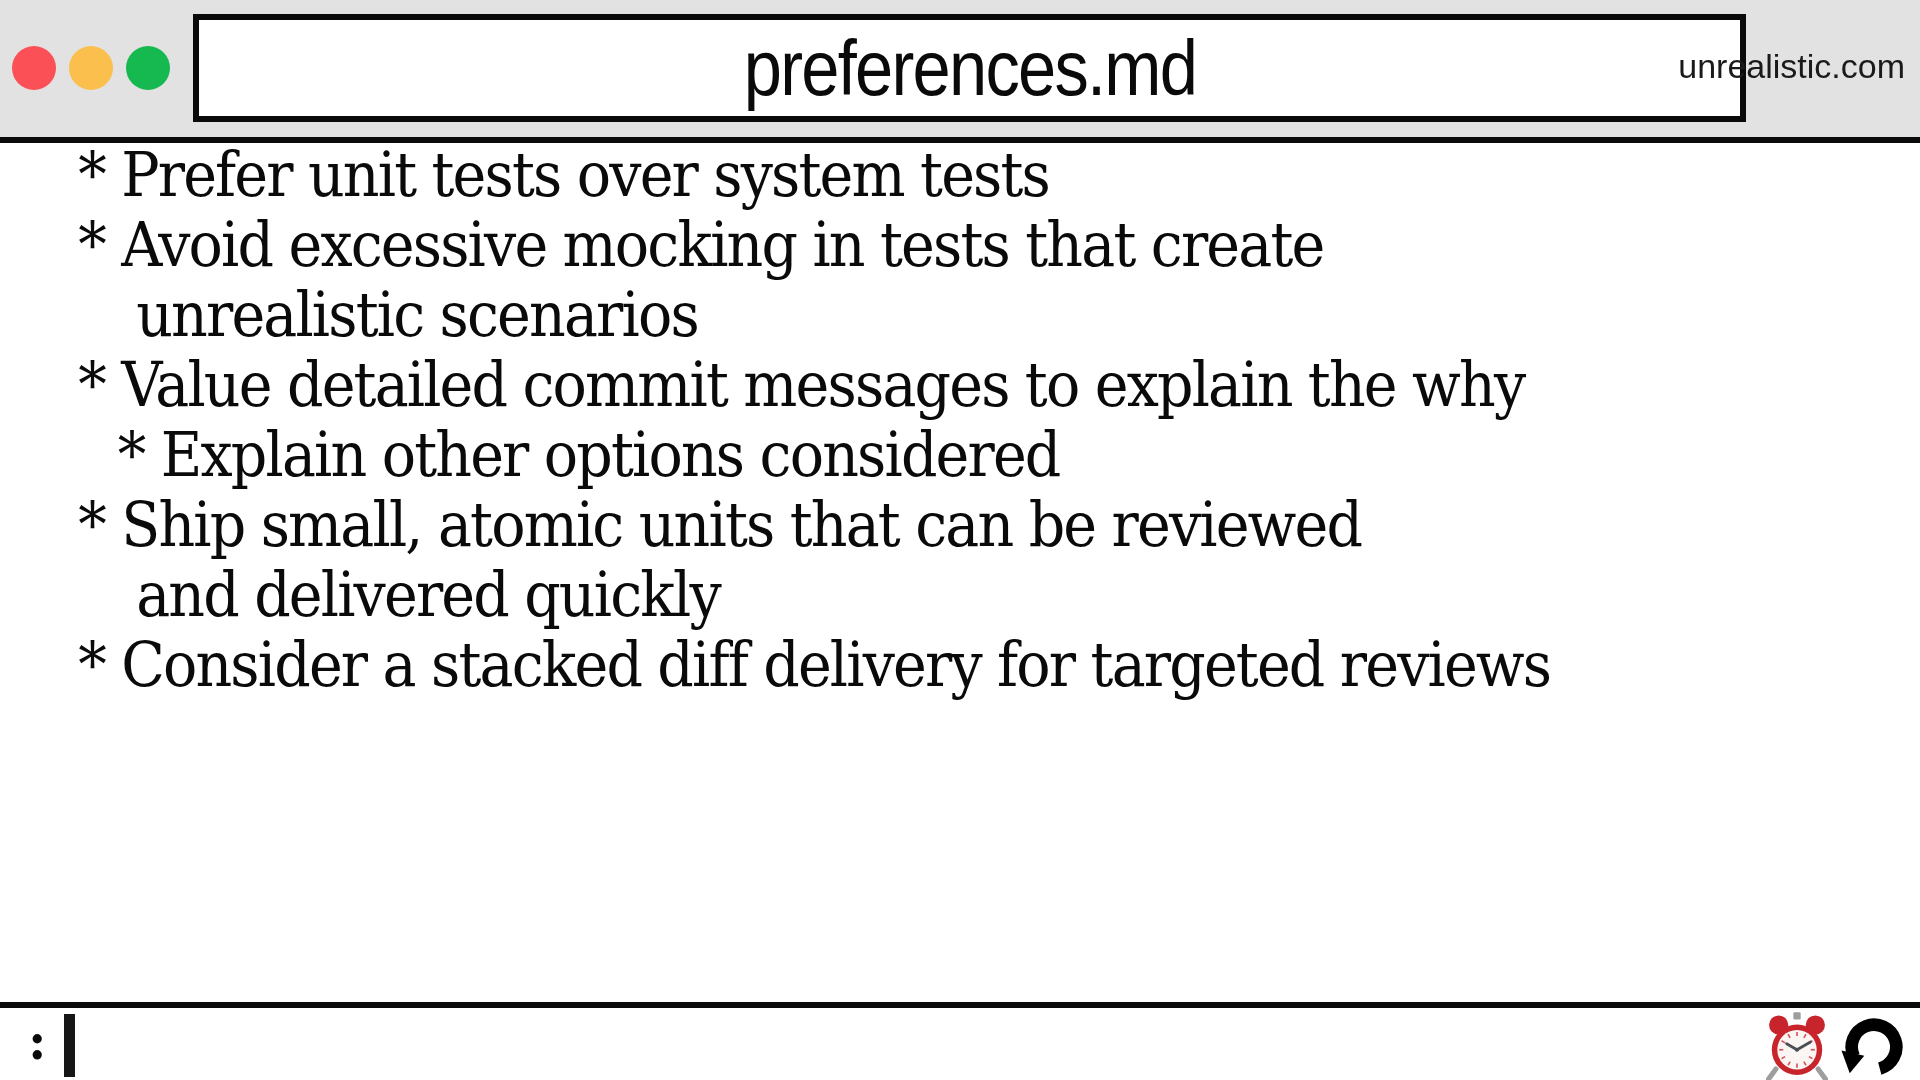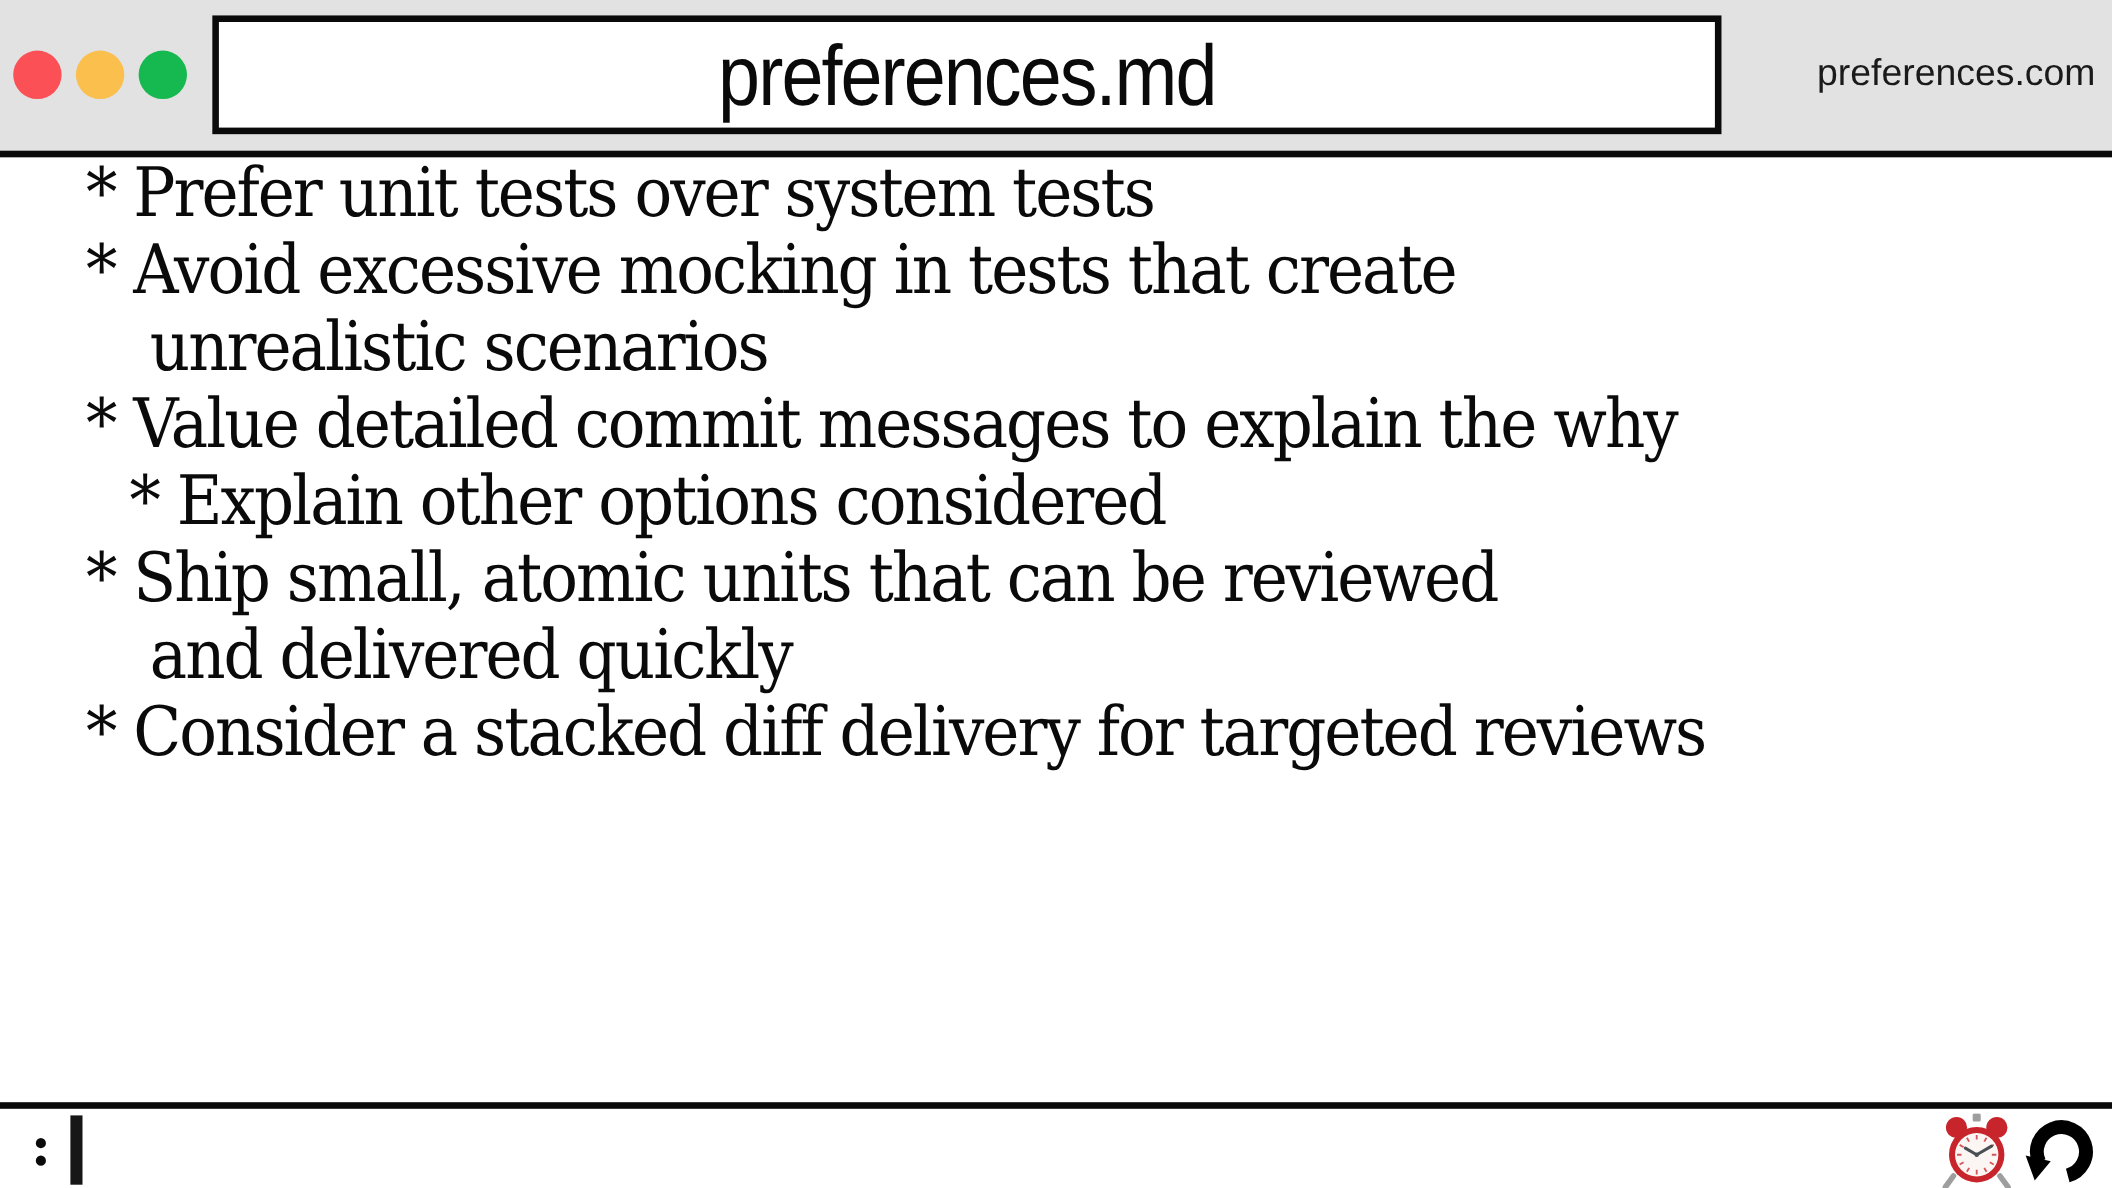--- a/index.html
+++ b/index.html
@@ -22,21 +22,21 @@
   .traffic-lights {
     position: absolute; left: 12px; top: 46px;
     display: flex; gap: 13px;
   }
   .light {
     width: 44px; height: 44px; border-radius: 50%;
     display: inline-block;
   }
   .titlebox {
     position: absolute; left: 193px; top: 14px;
-    width: 1372px; height: 108px;
+    width: 1553px; height: 108px;
     background: #ffffff;
     border: 6px solid #0a0a0a;
     box-sizing: border-box;
     display: flex; align-items: center; justify-content: center;
   }
   .title-text {
     font-family: "Liberation Sans", sans-serif;
     font-size: 78px; color: #0a0a0a;
     letter-spacing: -2px;
     transform: scaleX(0.88);
@@ -98,21 +98,21 @@
     <div class="traffic-lights">
       <span class="light" style="background-color: rgb(250, 80, 86);"></span>
       <span class="light" style="background-color: rgb(251, 191, 77);"></span>
       <span class="light" style="background-color: rgb(21, 185, 79);"></span>
     </div>
 
     <div class="titlebox">
       <span class="title-text">preferences.md</span>
     </div>
 
-    <div class="watermark">preferences.com</div>
+    <div class="watermark">unrealistic.com</div>
   </header>
 
   <main class="content">
     <div class="line indent-bullet">* Prefer unit tests over system tests</div>
     <div class="line indent-bullet">* Avoid excessive mocking in tests that create</div>
     <div class="line indent-continuation">unrealistic scenarios</div>
     <div class="line indent-bullet">* Value detailed commit messages to explain the why</div>
     <div class="line indent-sub">* Explain other options considered</div>
     <div class="line indent-bullet">* Ship small, atomic units that can be reviewed</div>
     <div class="line indent-continuation">and delivered quickly</div>

